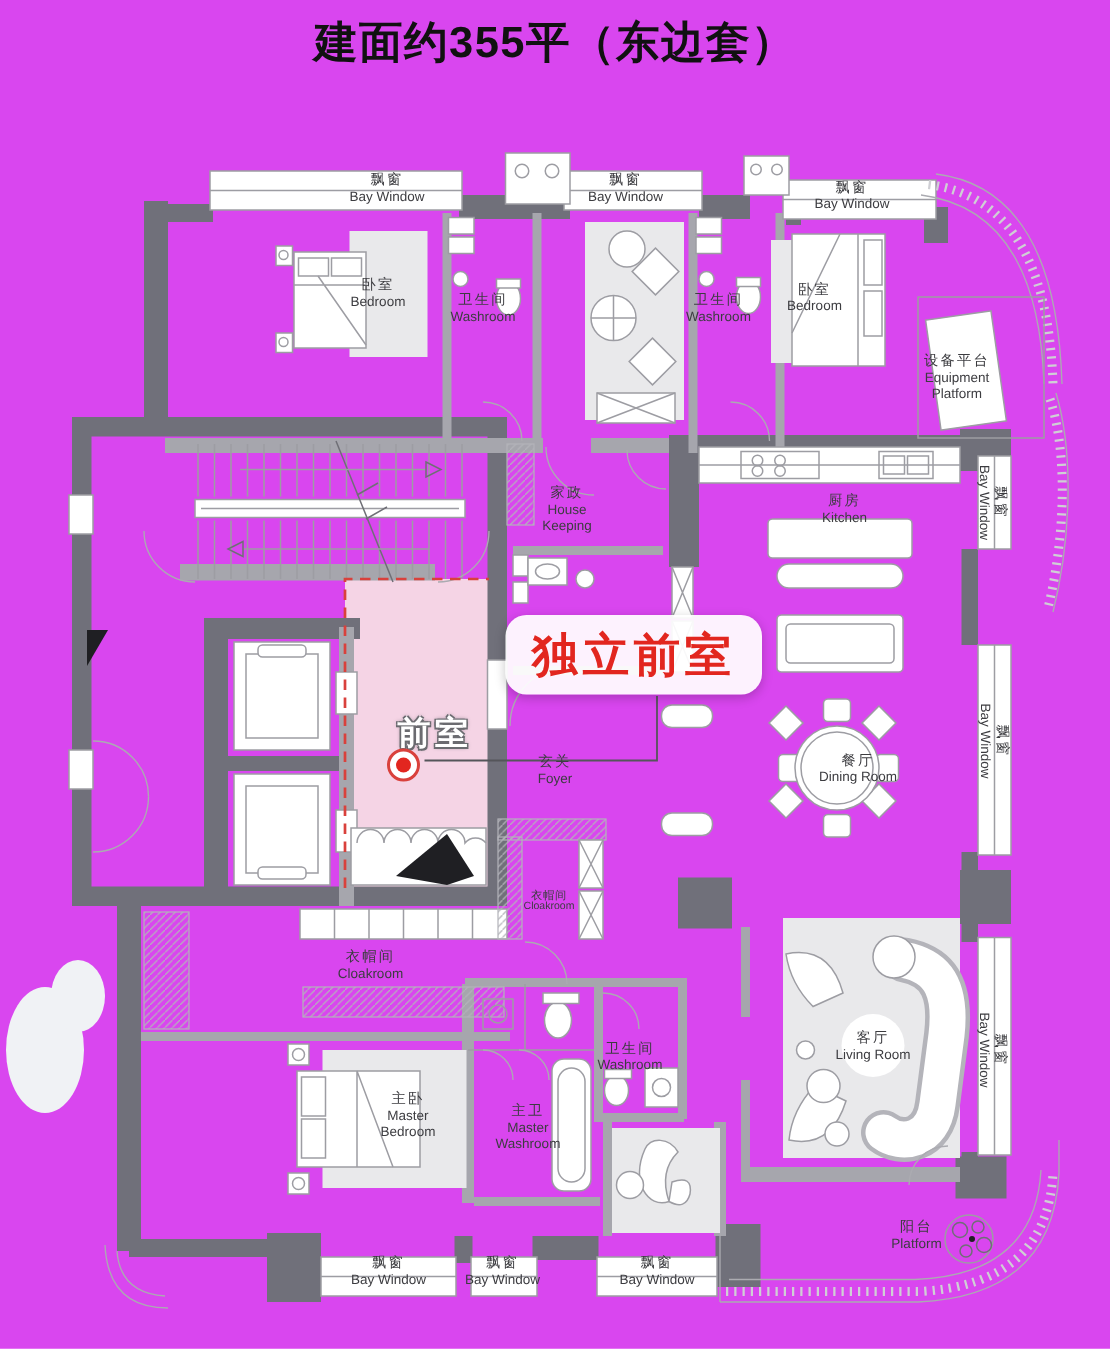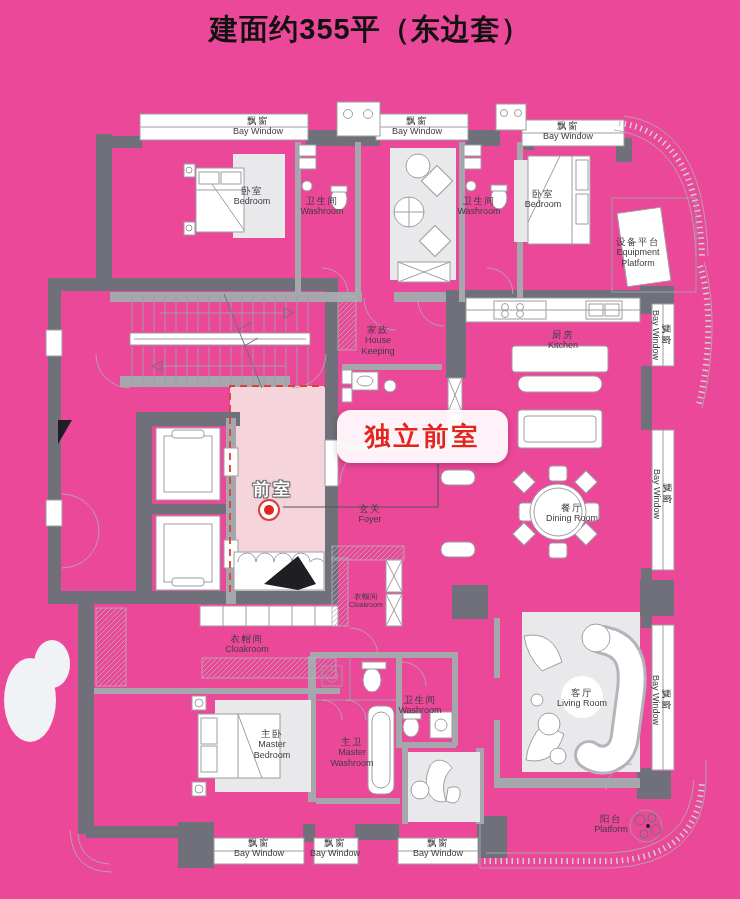--- a/index.html
+++ b/index.html
@@ -2,21 +2,21 @@
 <html style="--wall-dark: #70707a; --pink-fill: #f7e3e3; --dashed-red: #d9413c; --accent-red: #e2261f; --rug-gray: #e9e9eb; --line-gray: #9d9da3; --label-gray: #3c3c40; --title-black: #111111;"><head>
 <meta charset="utf-8">
 <style>
   :root{
     --wall-dark:#70707a; --pink-fill:#f7e3e3; --dashed-red:#d9413c;
     --accent-red:#e2261f; --rug-gray:#e9e9eb; --line-gray:#9d9da3;
     --label-gray:#3c3c40; --title-black:#111111;
   }
   *{box-sizing:border-box}
   body{margin:0;background:#fff;font-family:"Liberation Sans","DejaVu Sans",sans-serif}
-  .page{position:relative;width:740px;height:899px;background:#ec4899;overflow:hidden}
+  .page{position:relative;width:740px;height:899px;background:#d946ef;overflow:hidden}
   .title{position:absolute;top:12px;left:0;right:0;text-align:center;
          font-weight:700;font-size:29px;line-height:35px;color:var(--title-black,#111);letter-spacing:1px}
   svg{position:absolute;left:0;top:0}
   .w{fill:var(--wall-dark,#70707a)}
   .wl{fill:#a6a6ad}
   .s{fill:none;stroke:var(--line-gray,#9d9da3);stroke-width:1}
   .f{fill:#fff;stroke:var(--line-gray,#9d9da3);stroke-width:1}
   .rug{fill:var(--rug-gray,#e9e9eb)}
   .arc{fill:none;stroke:#ababb1;stroke-width:0.9}
   .tick{fill:none;stroke:#cfcfd4;stroke-width:6;stroke-dasharray:1.5 4}
@@ -30,30 +30,30 @@
   .dark{fill:#1f1f23}
   .faint{fill:#f0f2f5}
   .lbl{position:absolute;display:flex;flex-direction:column;align-items:center;
        line-height:1.2;color:var(--label-gray,#3c3c40);transform:translate(-50%,-50%);
        white-space:nowrap;text-align:center;z-index:5}
   .lbl .zh{font-size:9.5px;letter-spacing:1.5px}
   .lbl .en{font-size:9px}
   .lbl.sm .zh{font-size:7.5px;letter-spacing:.5px}
   .lbl.sm .en{font-size:7px}
   .lbl.vert{transform:translate(-50%,-50%) rotate(90deg)}
-  .front-label{position:absolute;left:273px;top:489px;transform:translate(-50%,-50%);
-       font-size:17px;font-weight:700;letter-spacing:3px;color:#fff;z-index:6;white-space:nowrap;
+  .front-label{position:absolute;left:290px;top:489px;transform:translate(-50%,-50%);
+       font-size:22px;font-weight:700;letter-spacing:3px;color:#fff;z-index:6;white-space:nowrap;
        text-shadow:-1px -1px 0 #6b6b70,1px -1px 0 #6b6b70,-1px 1px 0 #6b6b70,1px 1px 0 #6b6b70,0 0 3px #6b6b70}
   .marker{position:absolute;left:258px;top:499px;width:22px;height:22px;border-radius:50%;
        border:2.5px solid var(--dashed-red,#d9413c);background:#fff;z-index:6}
   .marker-core{position:absolute;inset:4px;border-radius:50%;background:var(--accent-red,#e2261f)}
   .callout{position:absolute;left:337px;top:410px;width:171px;height:53px;border-radius:14px;
        background:rgba(255,255,255,.93);box-shadow:0 2px 7px rgba(0,0,0,.22);
        display:flex;align-items:center;justify-content:center;z-index:7;
-       font-size:26px;font-weight:800;letter-spacing:3px;color:var(--accent-red,#e2261f)}
+       font-size:31px;font-weight:800;letter-spacing:3px;color:var(--accent-red,#e2261f)}
 </style>
 </head>
 <body>
 
 <div class="page">
 
   <div class="title">
     <div>建面约355平（东边套）</div>
   </div>
 

